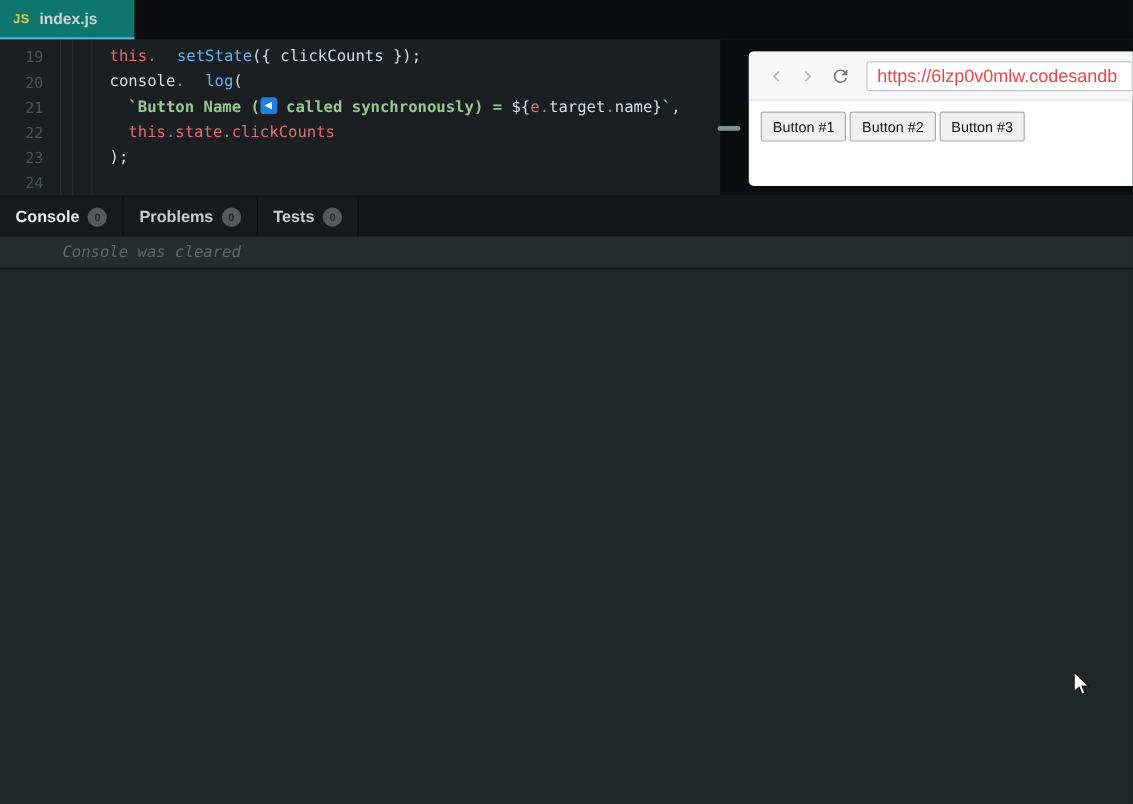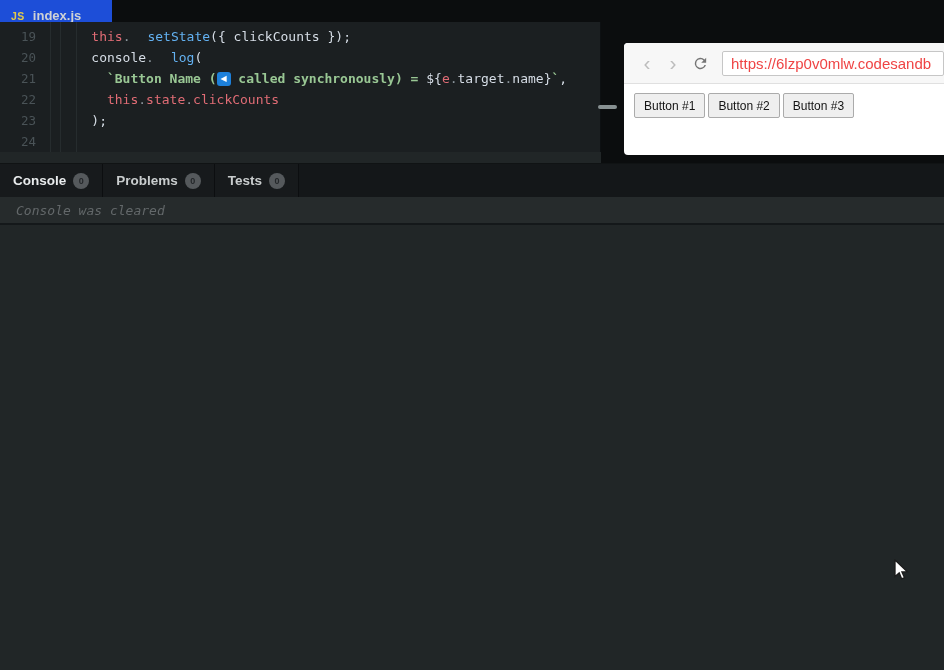--- a/index.html
+++ b/index.html
@@ -1,28 +1,28 @@
 <!DOCTYPE html>
 <html><head>
 <meta charset="utf-8">
 <style>
   * { margin:0; padding:0; box-sizing:border-box; }
   html,body { width:944px; height:670px; overflow:hidden; background:#212627;
               font-family:"Liberation Sans",sans-serif; position:relative; }
 
   
   .topbar { position:absolute; left:0; top:0; width:944px; height:33px; background:#0b0d0e; }
-  .file-tab { position:absolute; left:0; top:0; width:112px; height:33px; background:#1d4ed8;
+  .file-tab { position:absolute; left:0; top:0; width:112px; height:33px; background:#0f766e;
               border-bottom:2px solid #55a9e2; display:flex; align-items:center; gap:8px;
               padding-left:11px; }
   .js-icon { color:#e3cb4a; font-weight:bold; font-size:10.5px; letter-spacing:0.5px; }
   .file-name { color:#cfd3d5; font-size:13px;font-weight:bold; }
 
   
-  .editor { position:absolute; left:0; top:22px; width:601px; height:130px; background:#1b1f21;
+  .editor { position:absolute; left:0; top:33px; width:601px; height:130px; background:#1b1f21;
             border-right:1px solid #0d1012; overflow:hidden; }
   .v-line { position:absolute; top:0; bottom:0; width:1px; background:#262c2e; }
   .code-lines { position:absolute; left:0; top:4px; right:1px;
                 font-family:"DejaVu Sans Mono","Liberation Mono",monospace;
                 font-size:13px; line-height:21px; }
   .code-line { display:flex; white-space:pre; }
   .ln { width:36px; text-align:right; color:#4a5357; flex:none; font-size:12.5px; }
   .code-text { margin-left:24px; }
   .c-plain { color:#d6dde6; }
   .c-red   { color:#e06c75; }
@@ -60,21 +60,21 @@
   .console-region { position:absolute; left:0; top:163px; width:944px; height:507px;
                     background:#212627; border-top:1px solid #101314; }
   .console-tabbar { height:33px; background:#141719; display:flex; }
   .ctab { display:flex; align-items:center; gap:7px; padding:0 13px; border-right:1px solid #0c0e10;
           background:#171a1c; font-size:13.5px; font-weight:bold; color:#c9cdce; }
   .ctab.active { color:#e9eced; }
   .badge { width:16px; height:16px; border-radius:50%; background:#55595c; color:#24272a;
            font-size:9px; font-weight:bold; display:flex; align-items:center;
            justify-content:center; flex:none; }
   .console-row { height:28px; background:#262b2c; border-bottom:2px solid #14181a; display:flex;
-                 align-items:center; padding-left:16px;
+                 align-items:center; padding-left:52px;
                  font-family:"DejaVu Sans Mono","Liberation Mono",monospace; font-style:italic;
                  font-size:13px; color:#63686a; }
 
   .mouse-cursor { position:absolute; left:894px; top:559px; z-index:20; }
 </style>
 </head>
 <body>
 
 <div class="topbar">
   <div class="file-tab">

